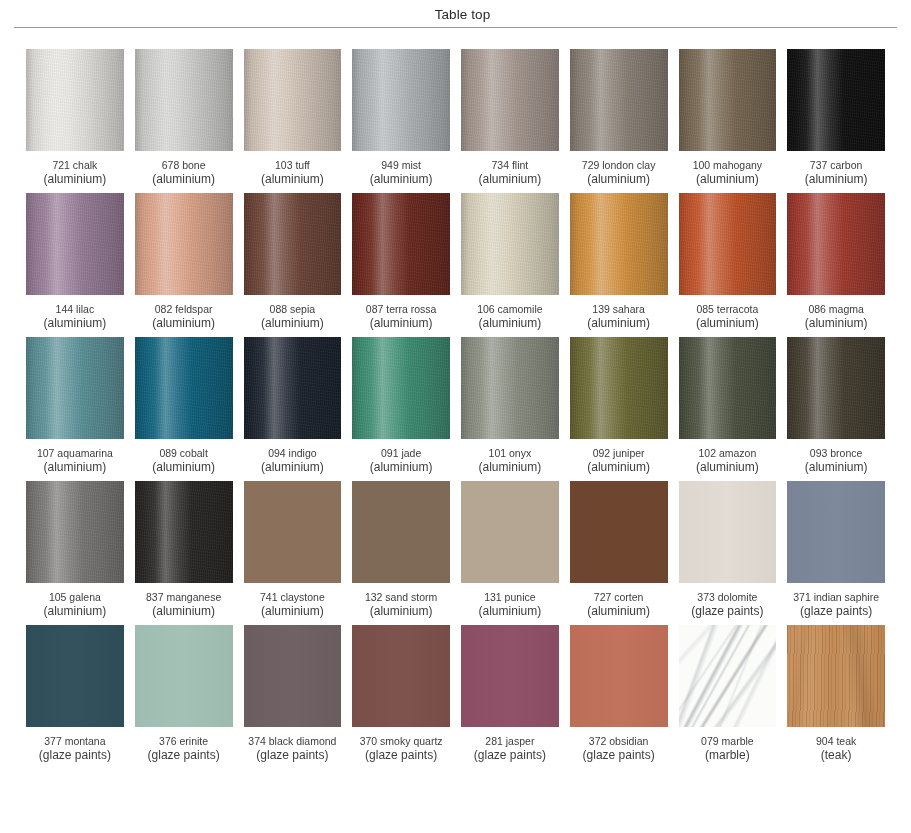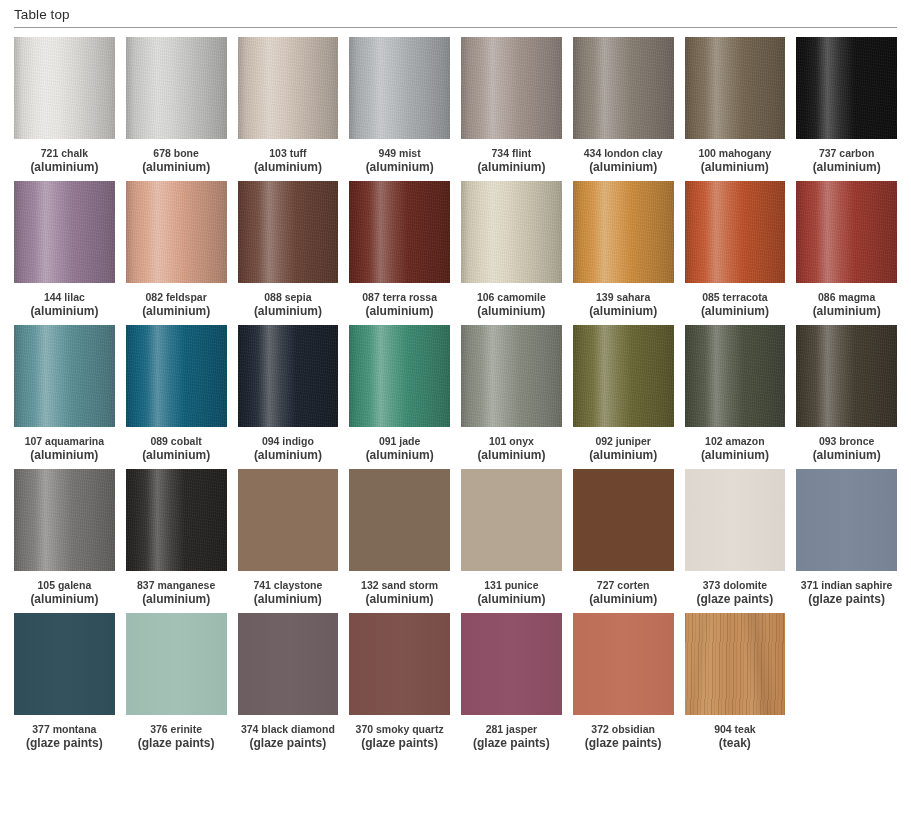--- a/index.html
+++ b/index.html
@@ -12,44 +12,44 @@
   }
   body {
     font-family: "Liberation Sans", sans-serif;
     color: #3b3b3b;
     -webkit-font-smoothing: antialiased;
   }
 
   
   .page-header {
     padding: 6px 0 0 14px;
+    text-align: center;
   }
   .page-title {
     font-size: 13.5px;
     font-weight: 400;
     color: #2b2b2b;
     letter-spacing: .1px;
     line-height: 18px;
   }
   .title-rule {
     margin: 3px 14px 0 14px;
     border-bottom: 1px solid #9a9a9a;
     height: 0;
   }
 
   
   .swatch-grid {
-    margin: 0;
+    margin: 12px;
     padding: 9px 14px 0 14px;
     display: grid;
     grid-template-columns: repeat(8, 1fr);
     column-gap: 11px;
     row-gap: 0px;
     box-sizing: border-box;
-    font-weight: bold;
   }
   .swatch-cell {
     display: flex;
     flex-direction: column;
     align-items: center;
     margin-bottom: 7px;
   }
   .swatch-chip {
     width: 100%;
     height: 102px;
@@ -192,21 +192,21 @@
     <div class="swatch-cell">
       <div class="swatch-chip metal" style="background-color: rgb(180, 184, 187);"></div>
       <div class="swatch-label"><span>949 mist</span><span class="swatch-material">(aluminium)</span></div>
     </div>
     <div class="swatch-cell">
       <div class="swatch-chip metal" style="background-color: rgb(168, 154, 146);"></div>
       <div class="swatch-label"><span>734 flint</span><span class="swatch-material">(aluminium)</span></div>
     </div>
     <div class="swatch-cell">
       <div class="swatch-chip metal" style="background-color: rgb(141, 131, 120);"></div>
-      <div class="swatch-label"><span>434 london clay</span><span class="swatch-material">(aluminium)</span></div>
+      <div class="swatch-label"><span>729 london clay</span><span class="swatch-material">(aluminium)</span></div>
     </div>
     <div class="swatch-cell">
       <div class="swatch-chip metal" style="background-color: rgb(122, 106, 84);"></div>
       <div class="swatch-label"><span>100 mahogany</span><span class="swatch-material">(aluminium)</span></div>
     </div>
     <div class="swatch-cell">
       <div class="swatch-chip metal" style="background-color: rgb(17, 17, 17);"></div>
       <div class="swatch-label"><span>737 carbon</span><span class="swatch-material">(aluminium)</span></div>
     </div>
     <div class="swatch-cell">
@@ -323,16 +323,20 @@
     </div>
     <div class="swatch-cell">
       <div class="swatch-chip flat" style="background-color: rgb(141, 79, 101);"></div>
       <div class="swatch-label"><span>281 jasper</span><span class="swatch-material">(glaze paints)</span></div>
     </div>
     <div class="swatch-cell">
       <div class="swatch-chip flat" style="background-color: rgb(192, 112, 89);"></div>
       <div class="swatch-label"><span>372 obsidian</span><span class="swatch-material">(glaze paints)</span></div>
     </div>
     <div class="swatch-cell">
+      <div class="swatch-chip marble"></div>
+      <div class="swatch-label"><span>079 marble</span><span class="swatch-material">(marble)</span></div>
+    </div>
+    <div class="swatch-cell">
       <div class="swatch-chip wood"></div>
       <div class="swatch-label"><span>904 teak</span><span class="swatch-material">(teak)</span></div>
     </div>
   </div>
 
 </body></html>

